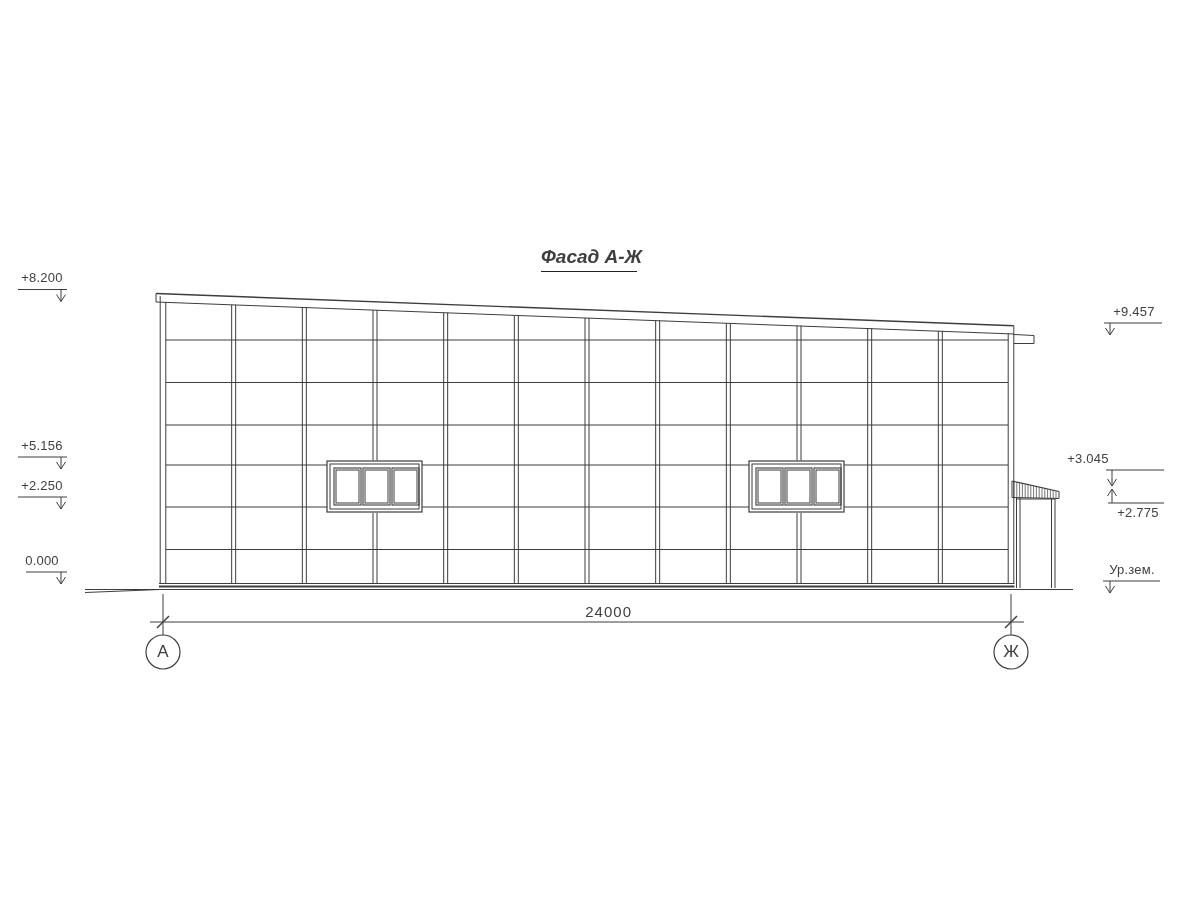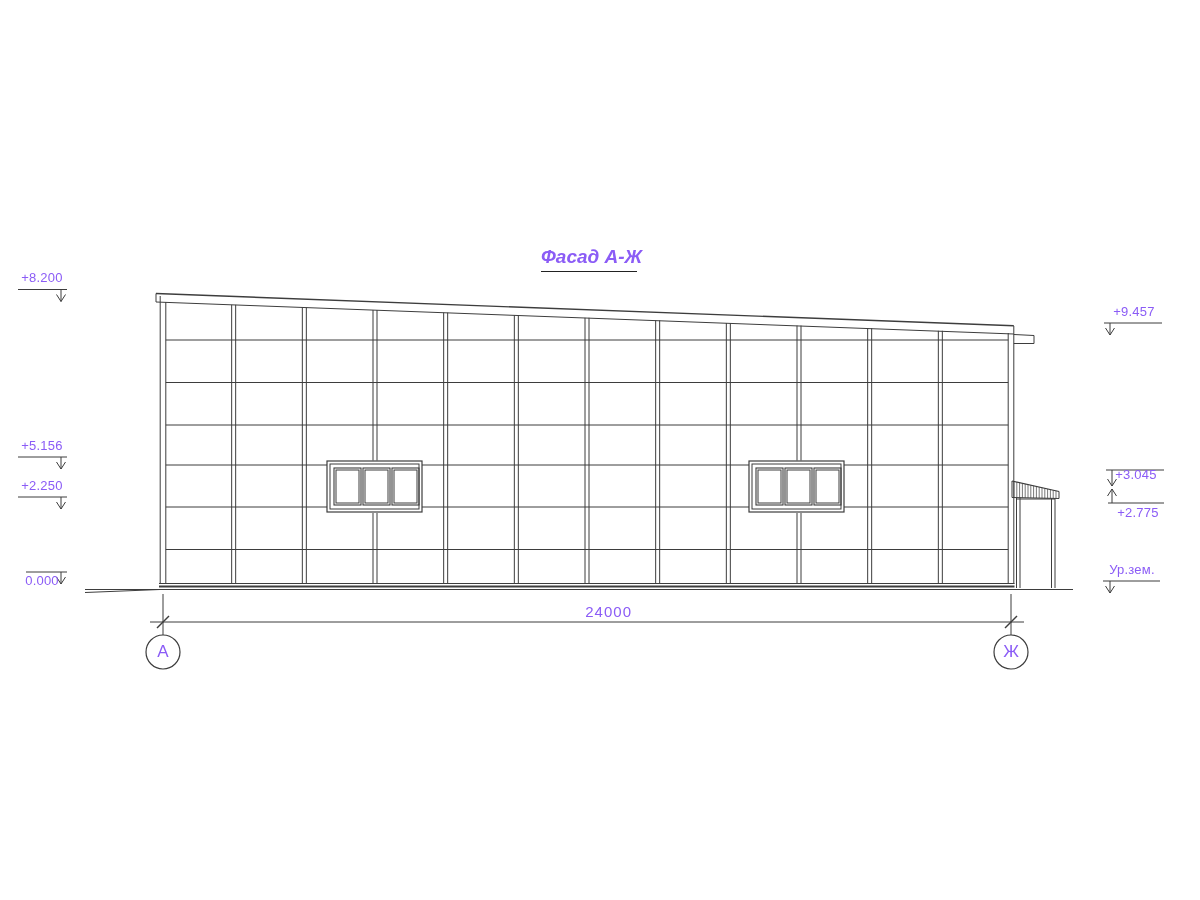--- a/index.html
+++ b/index.html
@@ -1,18 +1,18 @@
 <!DOCTYPE html>
 <html><head>
 <meta charset="utf-8">
 <style>
   html,body { margin:0; padding:0; background:#ffffff; }
   .stage {
     position:relative; width:1200px; height:900px; background:#ffffff;
-    font-family:"Liberation Sans", sans-serif; color:#8b5cf6; overflow:hidden;
+    font-family:"Liberation Sans", sans-serif; color:#404040; overflow:hidden;
   }
   .stage svg { position:absolute; left:0; top:0; }
   .label { position:absolute; white-space:nowrap; }
   .title-label {
     font-size:19px; font-style:italic; font-weight:bold;
     text-align:center; padding-bottom:3px; border-bottom:1.6px solid #222;
   }
   .elev-label { font-size:13px; text-align:center; width:56px; letter-spacing:0.2px; }
   .dim-label  { font-size:15px; text-align:right; width:92px; letter-spacing:1px; }
   .axis-label {
@@ -179,24 +179,24 @@
         <circle cx="163" cy="652" r="17" stroke="#3d3d3d" fill="none" stroke-width="1.2"></circle>
         <circle cx="1011" cy="652" r="17" stroke="#3d3d3d" fill="none" stroke-width="1.2"></circle>
       </g>
   </svg>
 
   <div class="label title-label" style="left:541px; top:246px; width:96px;">Фасад А-Ж</div>
 
   <div class="label elev-label" style="left:14px; top:270px;">+8.200</div>
   <div class="label elev-label" style="left:14px; top:437.5px;">+5.156</div>
   <div class="label elev-label" style="left:14px; top:477.5px;">+2.250</div>
-  <div class="label elev-label" style="left:14px; top:552.5px;margin-top:20px;">0.000</div>
+  <div class="label elev-label" style="left:14px; top:552.5px;">0.000</div>
 
   <div class="label elev-label" style="left:1106px; top:303.5px;">+9.457</div>
-  <div class="label elev-label" style="left:1108px; top:450.5px;margin-top:16px;">+3.045</div>
+  <div class="label elev-label" style="left:1060px; top:450.5px;">+3.045</div>
   <div class="label elev-label" style="left:1110px; top:504.5px;">+2.775</div>
   <div class="label elev-label" style="left:1104px; top:561.5px;">Ур.зем.</div>
 
   <div class="label dim-label" style="left:540px; top:603px;">24000</div>
 
   <div class="label axis-label" style="left:146px; top:635px;">А</div>
   <div class="label axis-label" style="left:994px; top:635px;">Ж</div>
 </div>
 
 </body></html>

